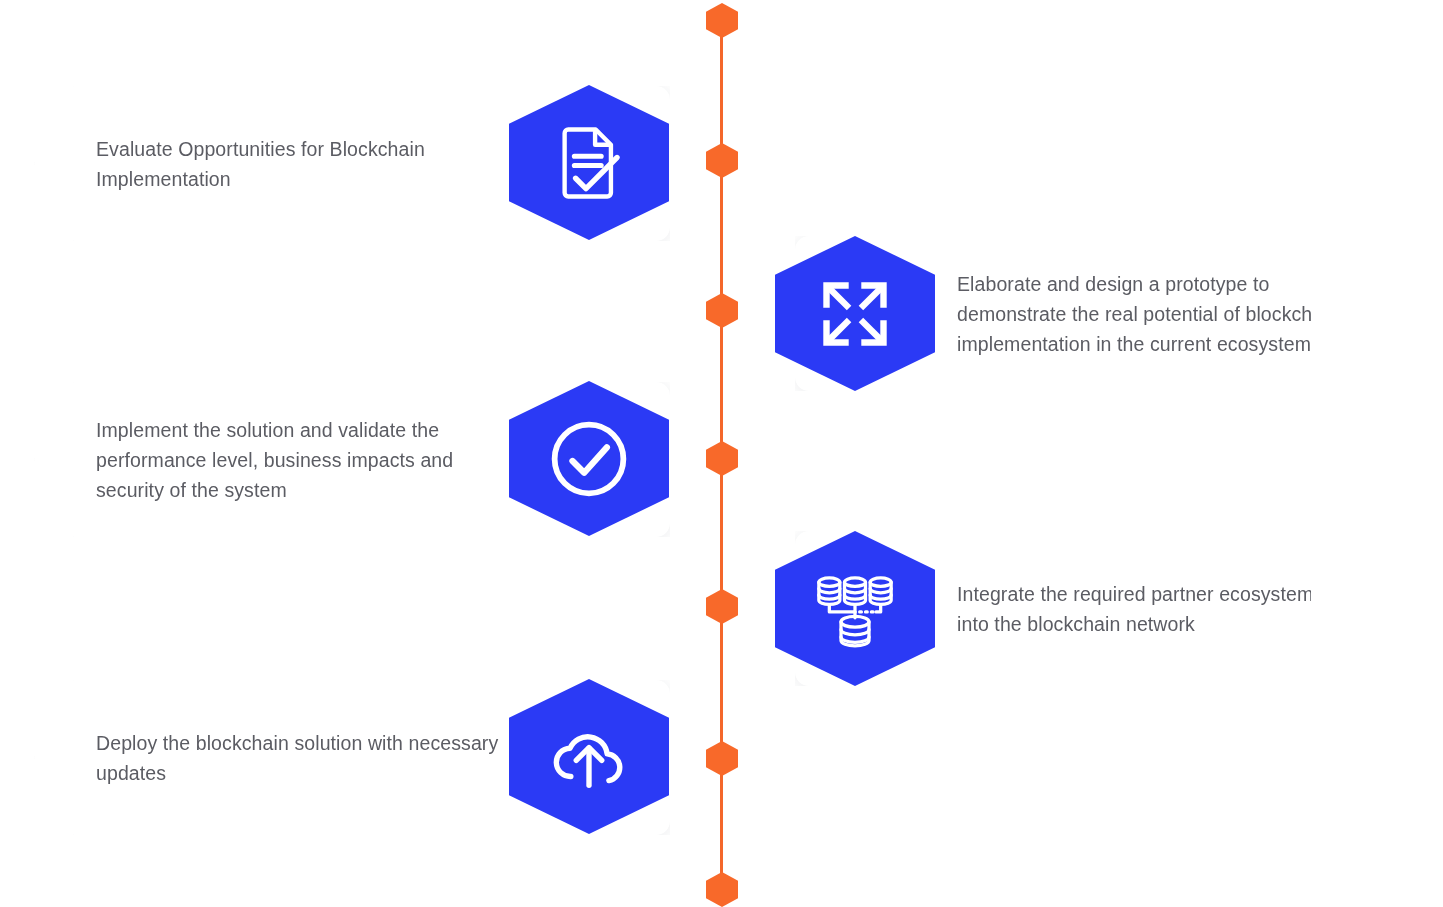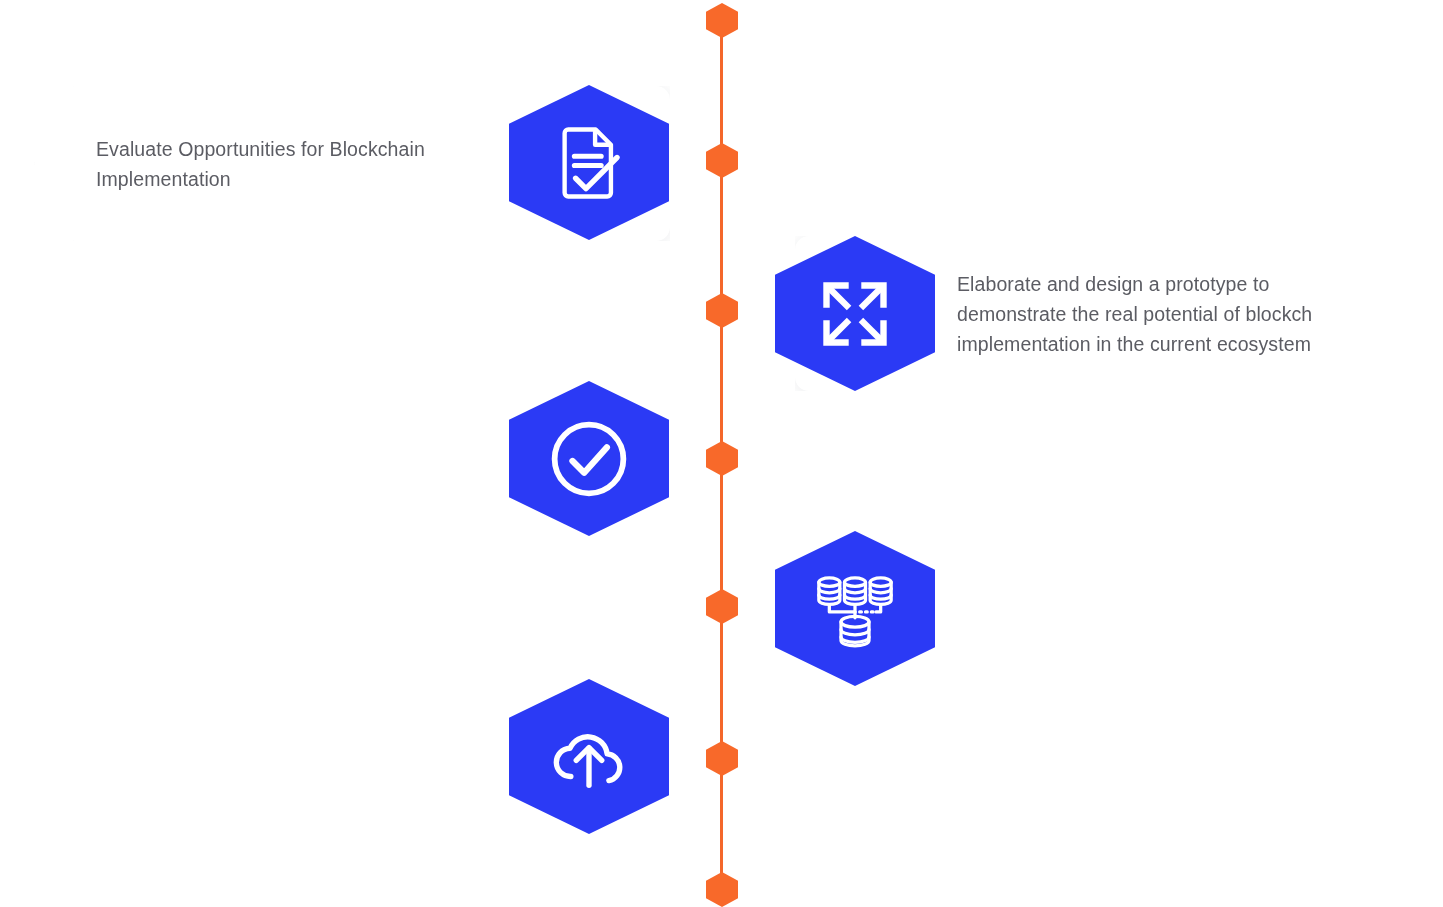--- a/index.html
+++ b/index.html
@@ -125,27 +125,33 @@
       <path d="M9.5 9.5 27 27" stroke="#ffffff" stroke-width="5.4" stroke-linecap="butt"></path>
       <path d="M56 24V8H40" stroke="#ffffff" stroke-width="5.4" stroke-linecap="square"></path>
       <path d="M54.5 9.5 37 27" stroke="#ffffff" stroke-width="5.4" stroke-linecap="butt"></path>
       <path d="M8 40v16h16" stroke="#ffffff" stroke-width="5.4" stroke-linecap="square"></path>
       <path d="M9.5 54.5 27 37" stroke="#ffffff" stroke-width="5.4" stroke-linecap="butt"></path>
       <path d="M56 40v16H40" stroke="#ffffff" stroke-width="5.4" stroke-linecap="square"></path>
       <path d="M54.5 54.5 37 37" stroke="#ffffff" stroke-width="5.4" stroke-linecap="butt"></path>
     </svg>
   </div>
 
+  <div class="card left" style="left:34px; top:382px; width:636px; height:155px;">
+    <div class="card-text">Implement the solution and validate the performance level, business impacts and security of the system</div>
+  </div>
   <div class="hex" style="left:509px; top:381px;">
     <svg width="88" height="88" viewBox="0 0 64 64" fill="none">
       <circle cx="32" cy="32" r="25" stroke="#ffffff" stroke-width="4.2"></circle>
       <path d="M20 33.5 28.5 42 45 23.5" stroke="#ffffff" stroke-width="4.6" stroke-linecap="round" stroke-linejoin="round"></path>
     </svg>
   </div>
 
+  <div class="card right" style="left:795px; top:531px; width:614px; height:155px;">
+    <div class="card-text">Integrate the required partner ecosystem into the blockchain network</div>
+  </div>
   <div class="hex" style="left:775px; top:531px;">
     <svg width="84" height="84" viewBox="0 0 72 72" fill="none">
       <g stroke="#ffffff" stroke-width="2.8" stroke-linecap="round" stroke-linejoin="round">
 
         <ellipse cx="14" cy="13" rx="9" ry="3.6"></ellipse>
         <path d="M5 13v15.5c0 2 4 3.6 9 3.6s9-1.6 9-3.6V13"></path>
         <path d="M5 18.5c0 2 4 3.6 9 3.6s9-1.6 9-3.6M5 24c0 2 4 3.6 9 3.6s9-1.6 9-3.6"></path>
 
         <ellipse cx="36" cy="13" rx="9" ry="3.6"></ellipse>
         <path d="M27 13v15.5c0 2 4 3.6 9 3.6s9-1.6 9-3.6V13"></path>
@@ -165,20 +171,23 @@
       </g>
       <g stroke="#ffffff" stroke-width="2.8" stroke-linecap="round" stroke-linejoin="round">
 
         <ellipse cx="36" cy="47" rx="12" ry="4.6"></ellipse>
         <path d="M24 47v16c0 2.6 5.4 4.6 12 4.6s12-2 12-4.6V47"></path>
         <path d="M24 53.5c0 2.6 5.4 4.6 12 4.6s12-2 12-4.6M24 60c0 2.6 5.4 4.6 12 4.6s12-2 12-4.6"></path>
       </g>
     </svg>
   </div>
 
+  <div class="card left" style="left:34px; top:680px; width:636px; height:155px;">
+    <div class="card-text">Deploy the blockchain solution with necessary updates</div>
+  </div>
   <div class="hex" style="left:509px; top:679px;">
     <svg width="86" height="86" viewBox="0 0 64 64" fill="none">
       <path d="M18.5 46.5a10.5 10.5 0 0 1-.6-21 14.5 14.5 0 0 1 27.6 4.2 10 10 0 0 1 1.3 19.8" stroke="#ffffff" stroke-width="4" stroke-linecap="round" stroke-linejoin="round"></path>
       <path d="M32 53V25.5" stroke="#ffffff" stroke-width="4" stroke-linecap="round"></path>
       <path d="M22.5 34.5 32 25l9.5 9.5" stroke="#ffffff" stroke-width="4" stroke-linecap="round" stroke-linejoin="round"></path>
     </svg>
   </div>
 
   <h1 class="sr">Blockchain Implementation Roadmap</h1>
 </div>

